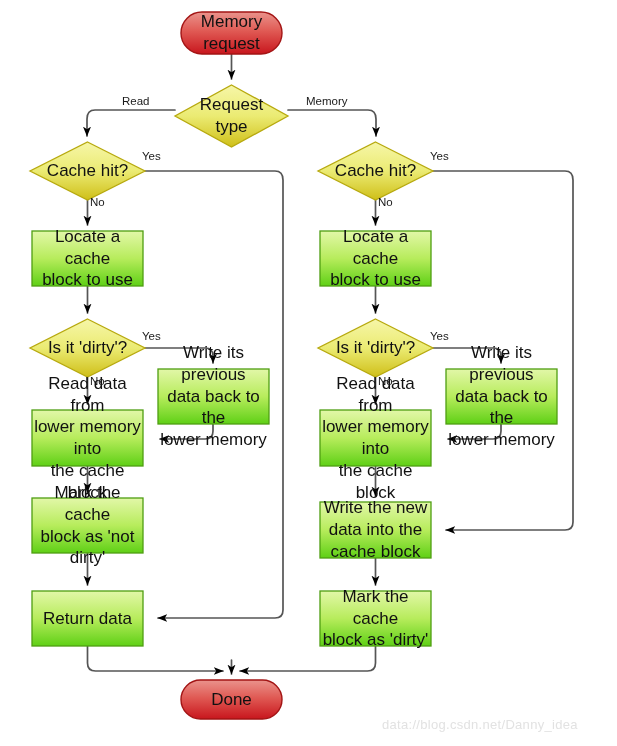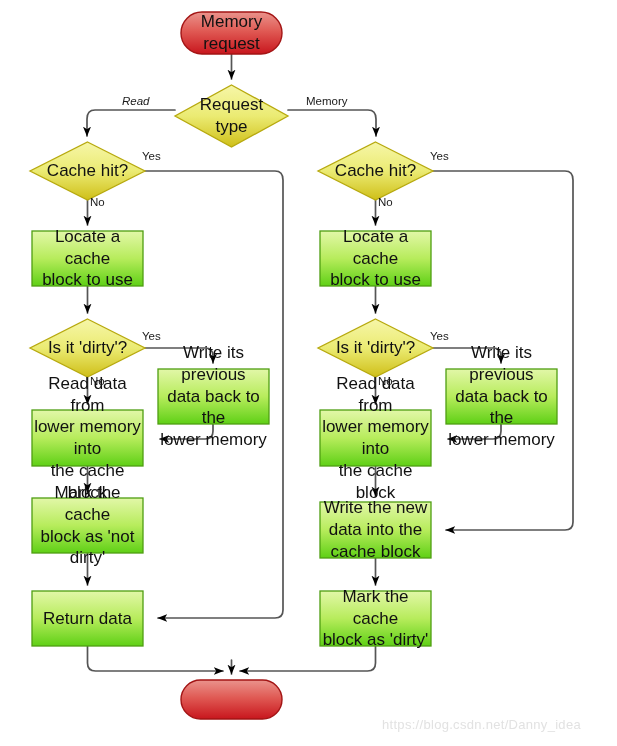--- a/index.html
+++ b/index.html
@@ -189,27 +189,28 @@
 
   <div class="node-label" style="left:320px; top:502px; width:111px; height:56px;">Write the new
 data into the
 cache block</div>
 
   <div class="node-label" style="left:32px; top:591px; width:111px; height:55px;">Return data</div>
 
   <div class="node-label" style="left:320px; top:591px; width:111px; height:55px;">Mark the cache
 block as 'dirty'</div>
 
-
-  <div class="edge-label" style="left:122px; top:95px;font-style:italic;">Read</div>
+  <div class="node-label" style="left:181px; top:680px; width:101px; height:39px;">Done</div>
+
+  <div class="edge-label" style="left:122px; top:95px;">Read</div>
   <div class="edge-label" style="left:306px; top:95px;">Memory</div>
   <div class="edge-label" style="left:142px; top:150px;">Yes</div>
   <div class="edge-label" style="left:90px; top:196px;">No</div>
   <div class="edge-label" style="left:430px; top:150px;">Yes</div>
   <div class="edge-label" style="left:378px; top:196px;">No</div>
   <div class="edge-label" style="left:142px; top:330px;">Yes</div>
   <div class="edge-label" style="left:90px; top:375px;">No</div>
   <div class="edge-label" style="left:430px; top:330px;">Yes</div>
   <div class="edge-label" style="left:378px; top:375px;">No</div>
 
-  <div class="watermark" style="left:382px; top:717px;">https://blog.csdn.net/Danny_idea</div>
+  <div class="watermark" style="left:382px; top:717px;">data://blog.csdn.net/Danny_idea</div>
 
 </div>
 
 </body></html>

